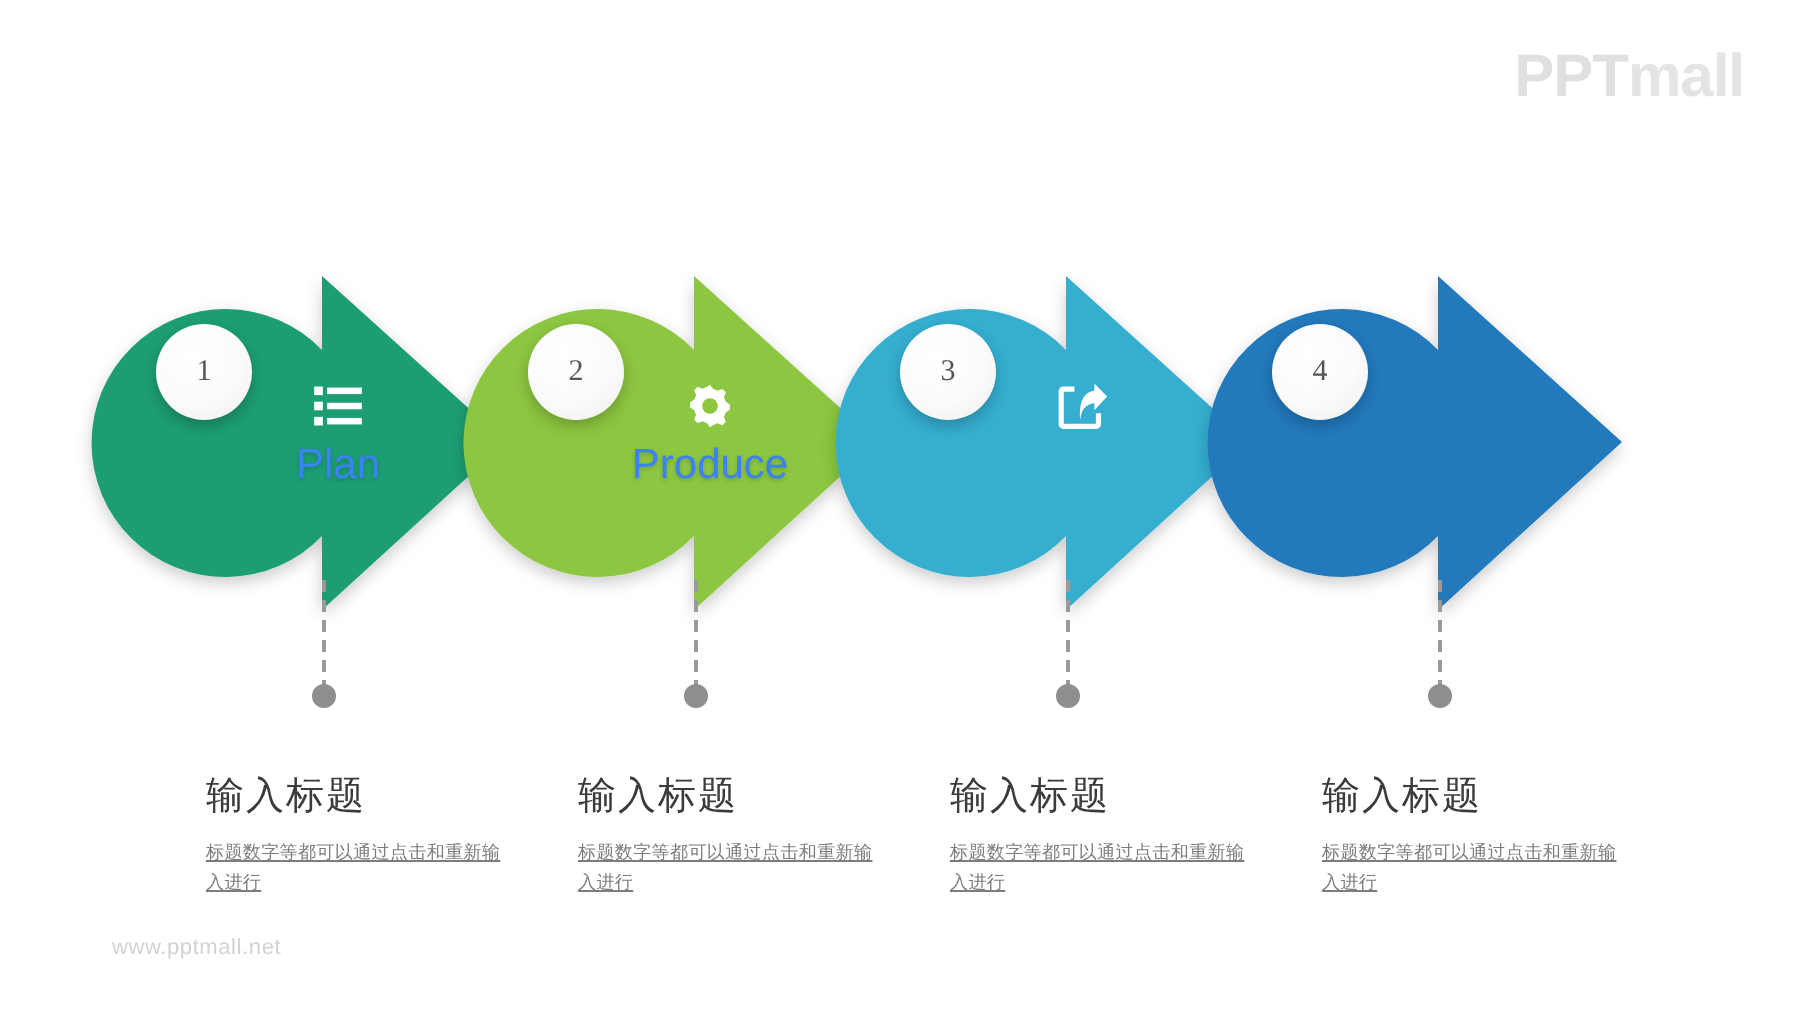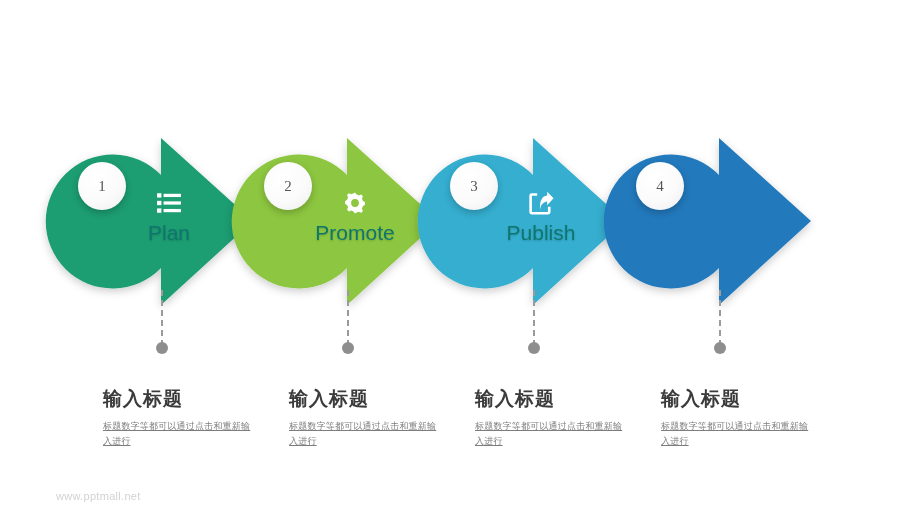--- a/index.html
+++ b/index.html
@@ -27,21 +27,21 @@
     user-select: none;
     line-height: 1;
   }
   .logo .logo-ppt { color: #e0e0e0; }
   .logo .logo-mall { color: #e4e4e4; font-weight: bold; }
 
   
   .footer-url {
     position: absolute;
     left: 56px;
-    bottom: 4px;
+    bottom: 26px;
     font-size: 11px;
     color: #d2d2d2;
     letter-spacing: 0.3px;
   }
 
   
   .stage {
     position: absolute;
     left: 0;
     top: 0;
@@ -102,21 +102,21 @@
     pointer-events: none;
   }
   .arrow-icon {
     display: block;
     margin: 0 auto 6px auto;
     width: 26px;
     height: 26px;
   }
   .arrow-label {
     font-size: 21px;
-    color: #0f766e;
+    color: #3b82f6;
     line-height: 1;
     text-shadow: 0 1px 2px rgba(0,0,0,0.18);
     white-space: nowrap;
   }
 
   
   .connector {
     position: absolute;
     top: 290px;
     width: 14px;
@@ -151,40 +151,41 @@
     top: 388px;
     width: 185px;
   }
   .cap-1 { left: 103px; }
   .cap-2 { left: 289px; }
   .cap-3 { left: 475px; }
   .cap-4 { left: 661px; }
 
   .caption-title {
     font-size: 19px;
-    font-weight: bold;
+    font-weight: normal;
     color: #3b3b3b;
     line-height: 1.2;
     margin-bottom: 8px;
     letter-spacing: 1px;
   }
   .caption-body {
     font-size: 9px;
     color: #7d7d7d;
     line-height: 1.65;
     width: 148px;
     letter-spacing: 0.2px;
     text-decoration: underline;
   }
 </style>
 </head>
 <body>
 
 <div class="stage">
 
+  <div class="logo"><span class="logo-ppt">PPT</span><span class="logo-mall">mall</span></div>
 
   <div class="step step-1">
     <svg class="arrow-svg" viewBox="0 0 215 245">
       <defs>
         <filter id="sh1" x="-30%" y="-30%" width="170%" height="170%">
           <feDropShadow dx="0" dy="3" stdDeviation="4" flood-color="#000" flood-opacity="0.20"></feDropShadow>
         </filter>
       </defs>
       <path filter="url(#sh1)" d="M 83 10 L 175 93 L 83 177 L 83 140 A 67 67 0 1 1 83 47 Z" fill="#1E9D72"></path>
     </svg>
@@ -214,42 +215,41 @@
       <path filter="url(#sh2)" d="M 83 10 L 175 93 L 83 177 L 83 140 A 67 67 0 1 1 83 47 Z" fill="#8DC63F"></path>
     </svg>
     <div class="badge">
       <span class="badge-num">2</span>
     </div>
     <div class="arrow-content">
       <svg class="arrow-icon" viewBox="0 0 24 24">
         <path fill="#ffffff" d="M12 2.2 l1.5 2.0 a7.8 7.8 0 0 1 1.9 0.8 l2.3-0.9 1.6 1.6 -0.9 2.3 a7.8 7.8 0 0 1 0.8 1.9 l2.0 1.5 v2.2 l-2.0 1.5 a7.8 7.8 0 0 1 -0.8 1.9 l0.9 2.3 -1.6 1.6 -2.3-0.9 a7.8 7.8 0 0 1 -1.9 0.8 L12 21.8 h-0.0 l-1.5-2.0 a7.8 7.8 0 0 1 -1.9-0.8 l-2.3 0.9 -1.6-1.6 0.9-2.3 a7.8 7.8 0 0 1 -0.8-1.9 l-2.0-1.5 v-2.2 l2.0-1.5 a7.8 7.8 0 0 1 0.8-1.9 l-0.9-2.3 1.6-1.6 2.3 0.9 a7.8 7.8 0 0 1 1.9-0.8 Z"></path>
         <circle cx="12" cy="12" r="3.6" fill="#8DC63F"></circle>
       </svg>
-      <div class="arrow-label">Promote</div>
+      <div class="arrow-label">Produce</div>
     </div>
   </div>
 
   <div class="step step-3">
     <svg class="arrow-svg" viewBox="0 0 215 245">
       <defs>
         <filter id="sh3" x="-30%" y="-30%" width="170%" height="170%">
           <feDropShadow dx="0" dy="3" stdDeviation="4" flood-color="#000" flood-opacity="0.20"></feDropShadow>
         </filter>
       </defs>
       <path filter="url(#sh3)" d="M 83 10 L 175 93 L 83 177 L 83 140 A 67 67 0 1 1 83 47 Z" fill="#35AECF"></path>
     </svg>
     <div class="badge">
       <span class="badge-num">3</span>
     </div>
     <div class="arrow-content">
       <svg class="arrow-icon" viewBox="0 0 24 24">
         <path fill="none" stroke="#ffffff" stroke-width="2.4" d="M8.5 4.2 H3.4 a1 1 0 0 0 -1 1 V20.4 a1 1 0 0 0 1 1 H18.6 a1 1 0 0 0 1 -1 V15.4"></path>
         <path fill="#ffffff" d="M11.2 18.6 c0.2-4.8 2.6-7.4 6.5-8.0 l0 3.4 L23.6 7.6 L17.7 1.6 l0 3.4 c-5.3 0.5 -7.2 6.0 -6.5 13.6 Z"></path>
       </svg>
-      <div class="arrow-label">Publish</div>
     </div>
   </div>
 
   <div class="step step-4">
     <svg class="arrow-svg" viewBox="0 0 215 245">
       <defs>
         <filter id="sh4" x="-30%" y="-30%" width="170%" height="170%">
           <feDropShadow dx="0" dy="3" stdDeviation="4" flood-color="#000" flood-opacity="0.20"></feDropShadow>
         </filter>
       </defs>

